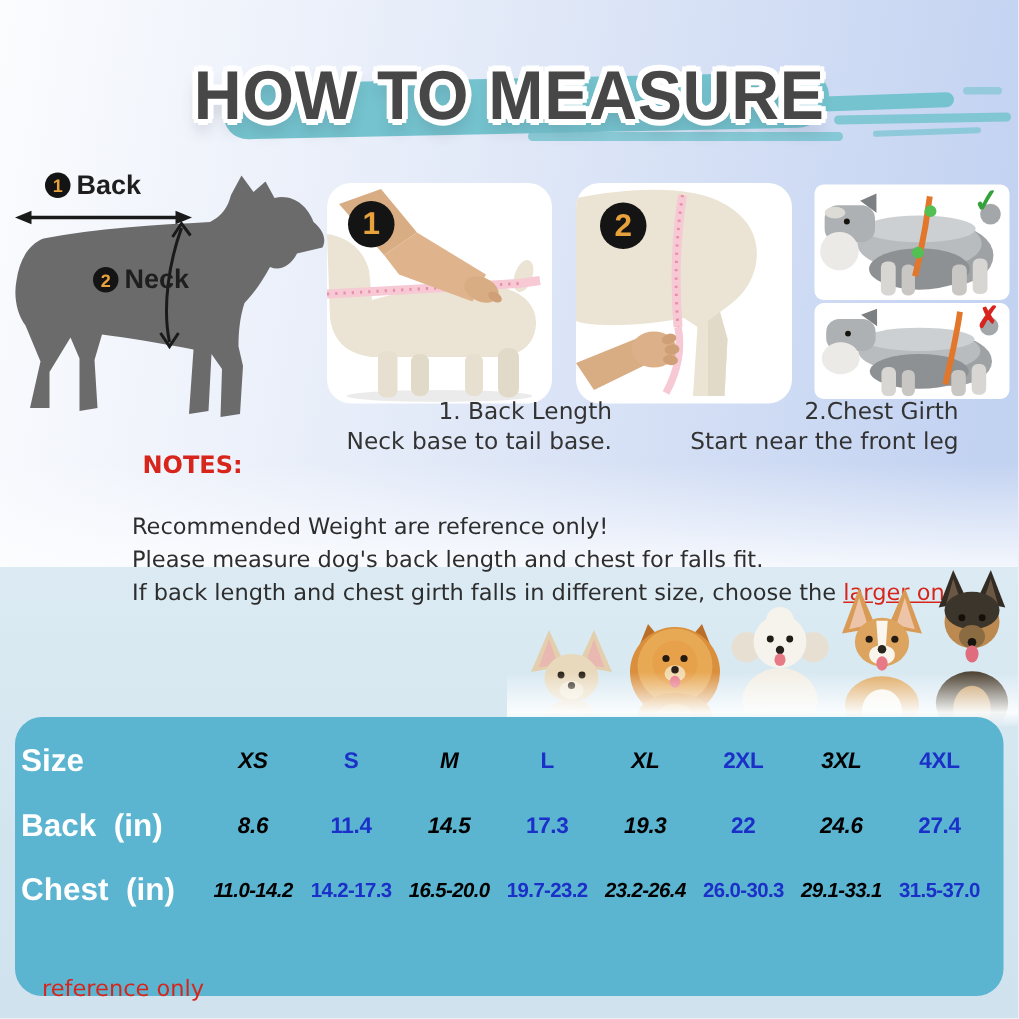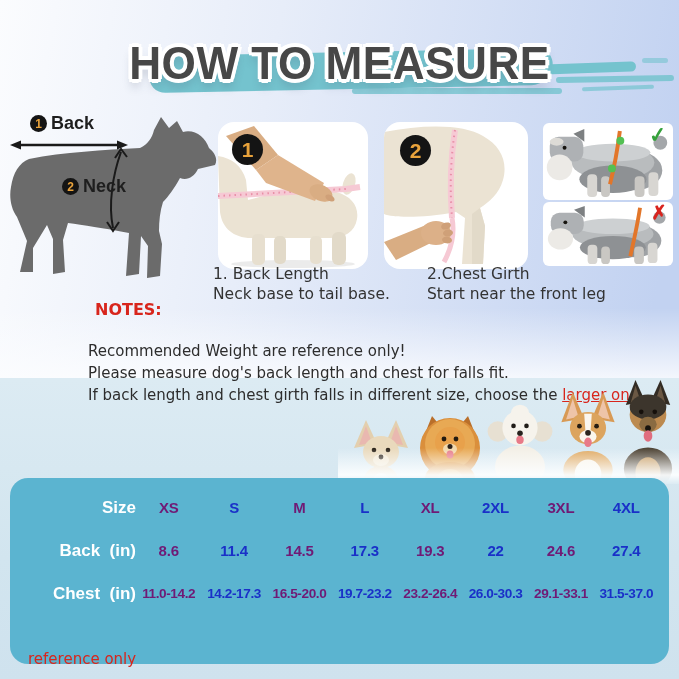--- a/index.html
+++ b/index.html
@@ -44,42 +44,42 @@
   .photo{position:absolute;background:#fff;border-radius:16px;z-index:2;margin:0;overflow:hidden;}
   .card1{left:218px;top:122px;width:150px;height:147px;}
   .card2{left:384px;top:122px;width:144px;height:147px;}
   .snz{position:absolute;background:#fff;border-radius:6px;z-index:2;margin:0;overflow:hidden;}
   .snz-ok{left:543px;top:123px;width:130px;height:77px;}
   .snz-bad{left:543px;top:202px;width:130px;height:64px;}
   .mark{position:absolute;top:1px;right:6px;font-size:21px;font-weight:900;line-height:1;z-index:3;}
   .mark.ok{color:#35a13b;transform:rotate(-6deg);}
   .mark.bad{color:#d8241e;transform:rotate(-4deg);font-size:19px;}
   
-  .caption{position:absolute;z-index:2;text-align:left;color:#333;
+  .caption{position:absolute;z-index:2;text-align:right;color:#333;
     font-family:"DejaVu Sans",sans-serif;font-size:15.5px;line-height:20px;}
   .cap1{left:213px;top:264px;width:195px;}
   .cap2{left:427px;top:264px;width:212px;}
   
   .notes{position:absolute;left:88px;top:299px;z-index:2;color:var(--ink);
     font-family:"DejaVu Sans",sans-serif;font-size:15px;line-height:22px;}
   .notes-h{color:var(--red);font-weight:bold;font-size:16px;margin-left:7px;margin-bottom:19px;}
   .red{color:var(--red);text-decoration:underline;}
   
   .breed{position:absolute;z-index:2;}
   .fog{position:absolute;left:338px;top:448px;width:341px;height:36px;z-index:3;
     background:linear-gradient(to bottom,rgba(255,255,255,0) 0%,rgba(252,254,255,.95) 75%,rgba(220,235,243,1) 100%);}
   
   .size-table{position:absolute;left:10px;top:478px;width:659px;height:186px;z-index:4;
     background:var(--table-bg);border-radius:18px;display:grid;grid-template-rows:repeat(4,1fr);
     padding:8px 10px 6px 4px;box-sizing:border-box;}
   .trow{display:grid;grid-template-columns:122px repeat(8,1fr);align-items:center;}
-  .tlabel{color:#fff;font-weight:bold;font-size:17px;text-align:right;white-space:pre;}
+  .tlabel{color:#fff;font-weight:bold;font-size:21px;text-align:left;white-space:pre;}
   .tcell{text-align:center;font-weight:bold;font-size:15px;letter-spacing:-.2px;}
   .trow:nth-child(3) .tcell{font-size:13.6px;letter-spacing:-.4px;}
-  .c-white{color:#701a75;} .c-blue{color:var(--cell-blue);}
+  .c-white{color:#000000;font-style:italic;} .c-blue{color:var(--cell-blue);}
   .ref-note{position:absolute;left:28px;top:650px;z-index:5;color:var(--red);
     font-family:"DejaVu Sans",sans-serif;font-size:15px;}
 </style>
 </head>
 <body>
 
 <div class="page">
   <div class="top-bg"></div>
   <div class="bottom-bg"></div>
 

